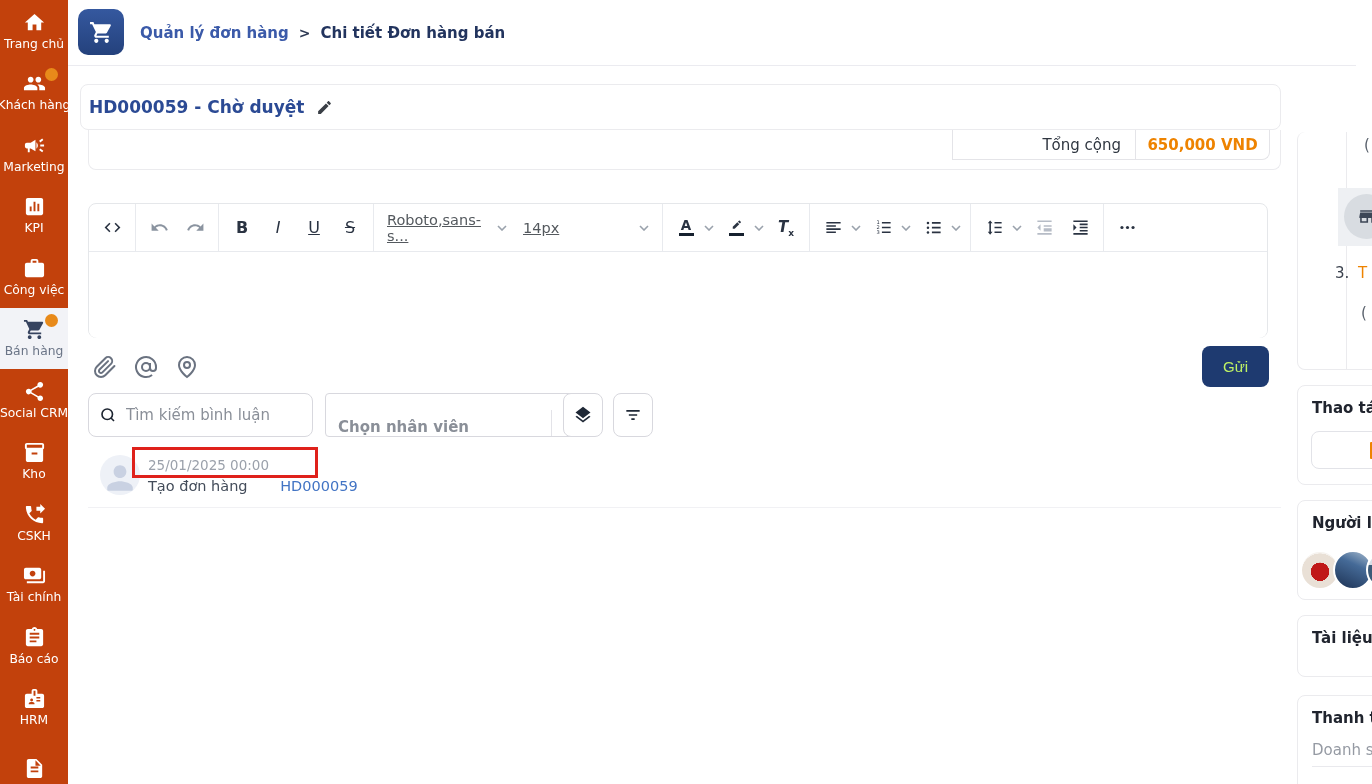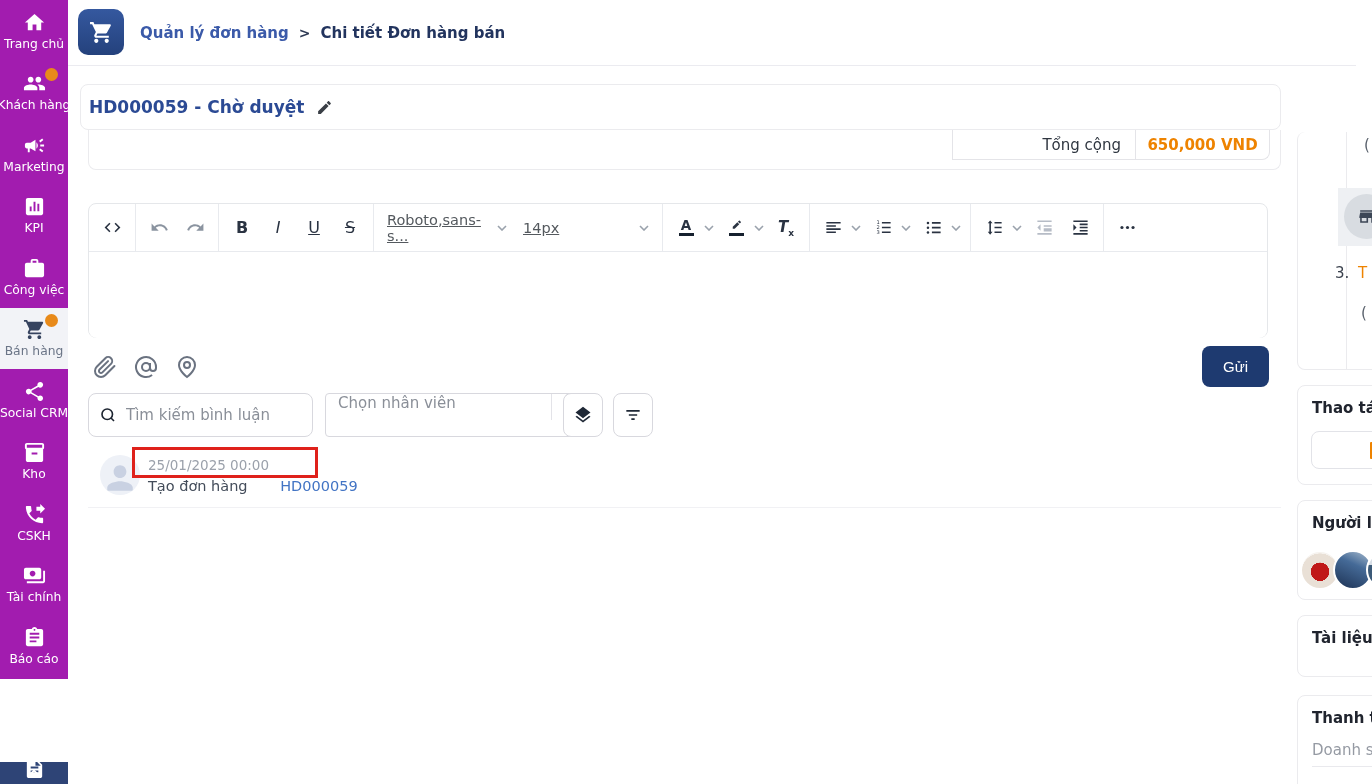--- a/index.html
+++ b/index.html
@@ -1,21 +1,21 @@
 <!DOCTYPE html>
 <html><head>
 <meta charset="utf-8">
 <style>
   * { margin:0; padding:0; box-sizing:border-box; }
   html,body { width:1372px; height:784px; overflow:hidden; background:#fff;
     font-family:"DejaVu Sans","Liberation Sans",sans-serif; }
   #app { position:relative; width:1372px; height:784px; background:#fff; overflow:hidden; }
 
   
-  .sidebar { position:absolute; left:0; top:0; width:68px; height:679px; background:#a21caf; z-index:5; }
+  .sidebar { position:absolute; left:0; top:0; width:68px; height:784px; background:#c2410c; z-index:5; }
   .sb-item { position:relative; width:68px; height:61.5px; display:flex; flex-direction:column;
     align-items:center; justify-content:center; cursor:pointer; }
   .sb-item .sb-ic svg { width:23px; height:23px; fill:#fff; display:block; }
   .sb-lbl { font-size:12.3px; color:#fff; margin-top:3px; white-space:nowrap; }
   .sb-item.active { background:#f2f3f7; }
   .sb-item.active .sb-ic svg { fill:#36435f; }
   .sb-item.active .sb-lbl { color:#6b7587;text-align:right; }
   .sb-dot { position:absolute; left:45px; top:6px; width:13px; height:13px; border-radius:50%; background:#e88a1a; }
   .sb-up { position:absolute; left:0; bottom:0; width:68px; height:22px; background:#2e4476;
     display:flex; align-items:flex-start; justify-content:center; }
@@ -71,32 +71,32 @@
   .clr-a { font-size:13.5px; font-weight:700; color:#2a3342; }
   .tx-ic { font-size:15px; font-style:italic; color:#2a3342; font-weight:600; }
   .tx-ic sub { font-size:9px; font-style:normal; }
   .editor-body { height:86px; background:#fff; border-radius:0 0 8px 8px; cursor:text; }
 
   
   .attach-row { position:absolute; left:93px; top:355px; display:flex; gap:17px; }
   .at-btn { width:24px; height:24px; cursor:pointer; }
   .at-btn svg { width:24px; height:24px; }
   .send-btn { position:absolute; left:1202px; top:346px; width:67px; height:41px; border-radius:8px;
-    background:#1e3a70; color:#ffffff; font-size:15px; display:flex; align-items:center; justify-content:center;
+    background:#1e3a70; color:#bef264; font-size:15px; display:flex; align-items:center; justify-content:center;
     cursor:pointer; border:none; }
 
   
   .search-box { position:absolute; left:88px; top:393px; width:225px; height:44px; border:1px solid #d8d8de;
     border-radius:8px; background:#fff; display:flex; align-items:center; padding:0 10px; gap:9px; }
   .search-box svg { width:18px; height:18px; flex:none; }
   .search-box input { border:none; outline:none; width:100%; font-size:15px; color:#333;
     font-family:inherit; background:transparent; }
   .search-box input::placeholder { color:#8a8f98; }
   .emp-select { position:absolute; left:325px; top:393px; width:264px; height:44px; border:1px solid #d8d8de;
-    border-radius:4px; background:#fff; display:flex; align-items:flex-start; cursor:pointer; }
+    border-radius:4px; background:#fff; display:flex; align-items:flex-end; cursor:pointer;font-weight:bold; }
   .emp-select .ph { flex:1; padding-left:12px; font-size:15px; color:#8a8f98; }
   .emp-select .vr { width:1px; height:26px; background:#e3e3e8; }
   .emp-select .ar { width:36px; display:flex; justify-content:center; }
   .sq-btn { position:absolute; top:393px; width:40px; height:44px; border:1px solid #d8d8de; border-radius:8px;
     background:#fff; display:flex; align-items:center; justify-content:center; cursor:pointer; }
   .sq-btn svg { width:20px; height:20px; }
 
   
   .cmt-avatar { position:absolute; left:100px; top:455px; width:40px; height:40px; border-radius:50%;
     background:#eef1f7; overflow:hidden; display:flex; align-items:flex-end; justify-content:center; }

